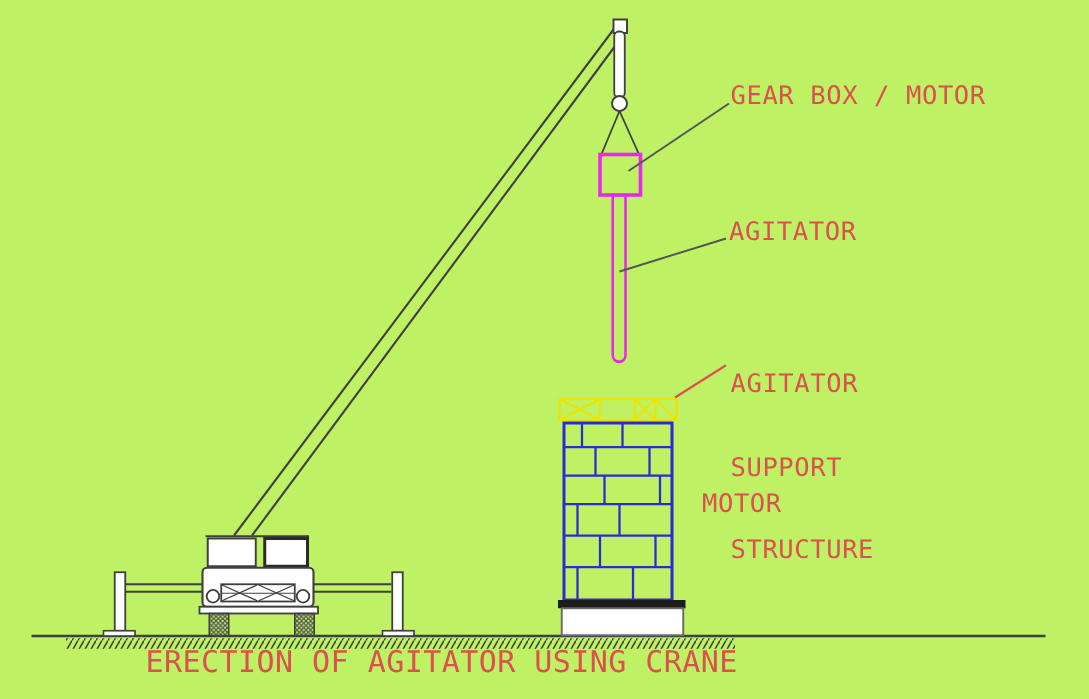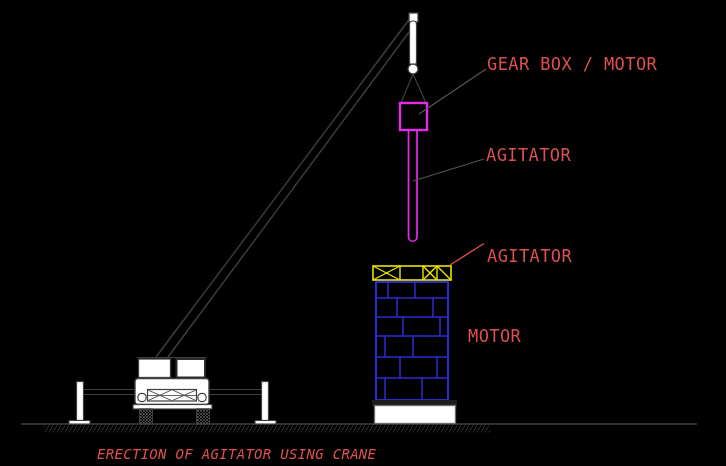--- a/index.html
+++ b/index.html
@@ -1,41 +1,40 @@
 <!DOCTYPE html>
 <html style="--label-red: #dc5050; --magenta: #ea28ea; --tank-blue: #2b2bd6; --truss-yellow: #ede400; --line-dark: #3f3f3f; --leader-gray: #555555; --foundation-gray: #6a6a6a;"><head>
 <meta charset="utf-8">
 <style>
   html,body{margin:0;padding:0;background:#ffffff;}
   .canvas{
     position:relative;
     width:726px;height:466px;
-    background:#000000;
+    background:#bef264;
     overflow:hidden;
     font-family:"DejaVu Sans Mono","Liberation Mono",monospace;
   }
   .canvas svg{position:absolute;left:0;top:0;}
   .lbl{
     position:absolute;
     color:var(--label-red,#dc5050);
     font-size:17px;
     line-height:17px;
     letter-spacing:0.4px;
     white-space:pre;
   }
   .lbl-multi div{line-height:21.5px;}
   .caption{
     position:absolute;
-    left:97px;top:445px;
+    left:97px;top:432px;
     color:var(--label-red,#dc5050);
-    font-size:14px;
+    font-size:20px;
     line-height:18px;
     letter-spacing:0.3px;
     white-space:pre;
-    font-style:italic;
   }
   .stroke-dark{stroke:var(--line-dark,#3f3f3f);fill:none;}
   .fill-white{fill:#ffffff;}
   .stroke-blue{stroke:var(--tank-blue,#2b2bd6);fill:none;}
   .stroke-yellow{stroke:var(--truss-yellow,#ede400);fill:none;}
   .stroke-magenta{stroke:var(--magenta,#ea28ea);fill:none;}
   .stroke-leader{stroke:var(--leader-gray,#555555);fill:none;}
   .stroke-red{stroke:var(--label-red,#dc5050);fill:none;}
 </style>
 </head>
@@ -135,16 +134,18 @@
 
     <line x1="419" y1="114" x2="486" y2="69" class="stroke-leader" stroke-width="1.3"></line>
     <line x1="413" y1="181" x2="484" y2="159" class="stroke-leader" stroke-width="1.3"></line>
     <line x1="450" y1="265" x2="484" y2="243.5" class="stroke-red" stroke-width="1.4"></line>
   </svg>
 
   <div class="lbl" style="left:487px;top:56px;">GEAR BOX / MOTOR</div>
   <div class="lbl" style="left:486px;top:147px;">AGITATOR</div>
   <div class="lbl lbl-multi" style="left:487px;top:212px;">
     <div>AGITATOR</div>
+    <div>SUPPORT</div>
+    <div>STRUCTURE</div>
   </div>
   <div class="lbl" style="left:468px;top:328px;">MOTOR</div>
   <div class="caption">ERECTION OF AGITATOR USING CRANE</div>
 </div>
 
 </body></html>

